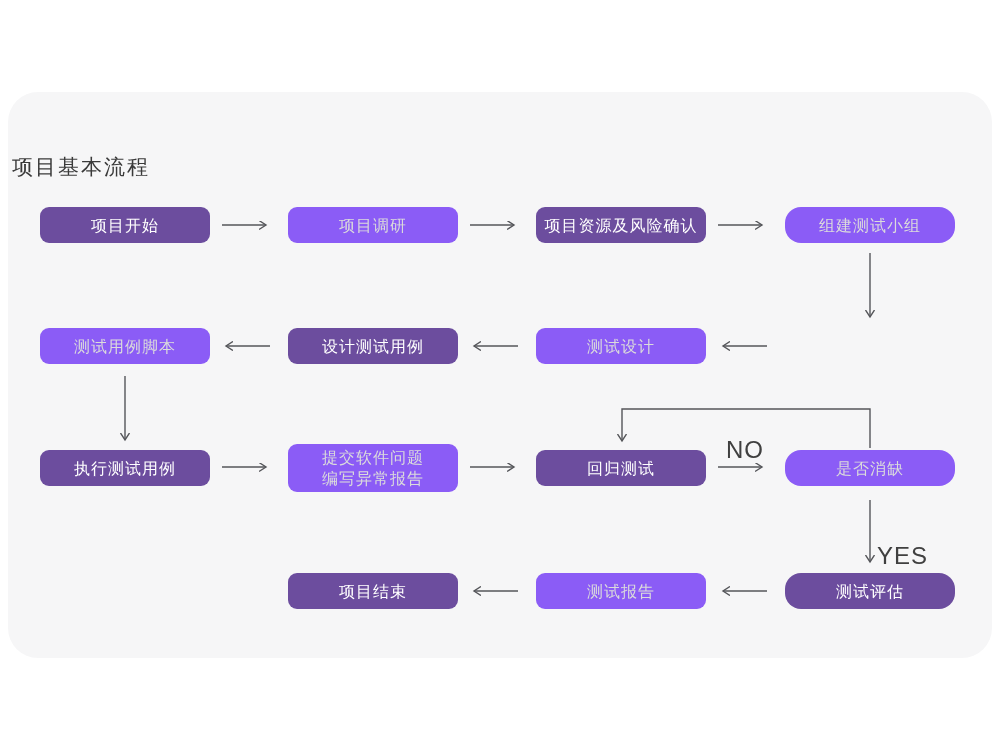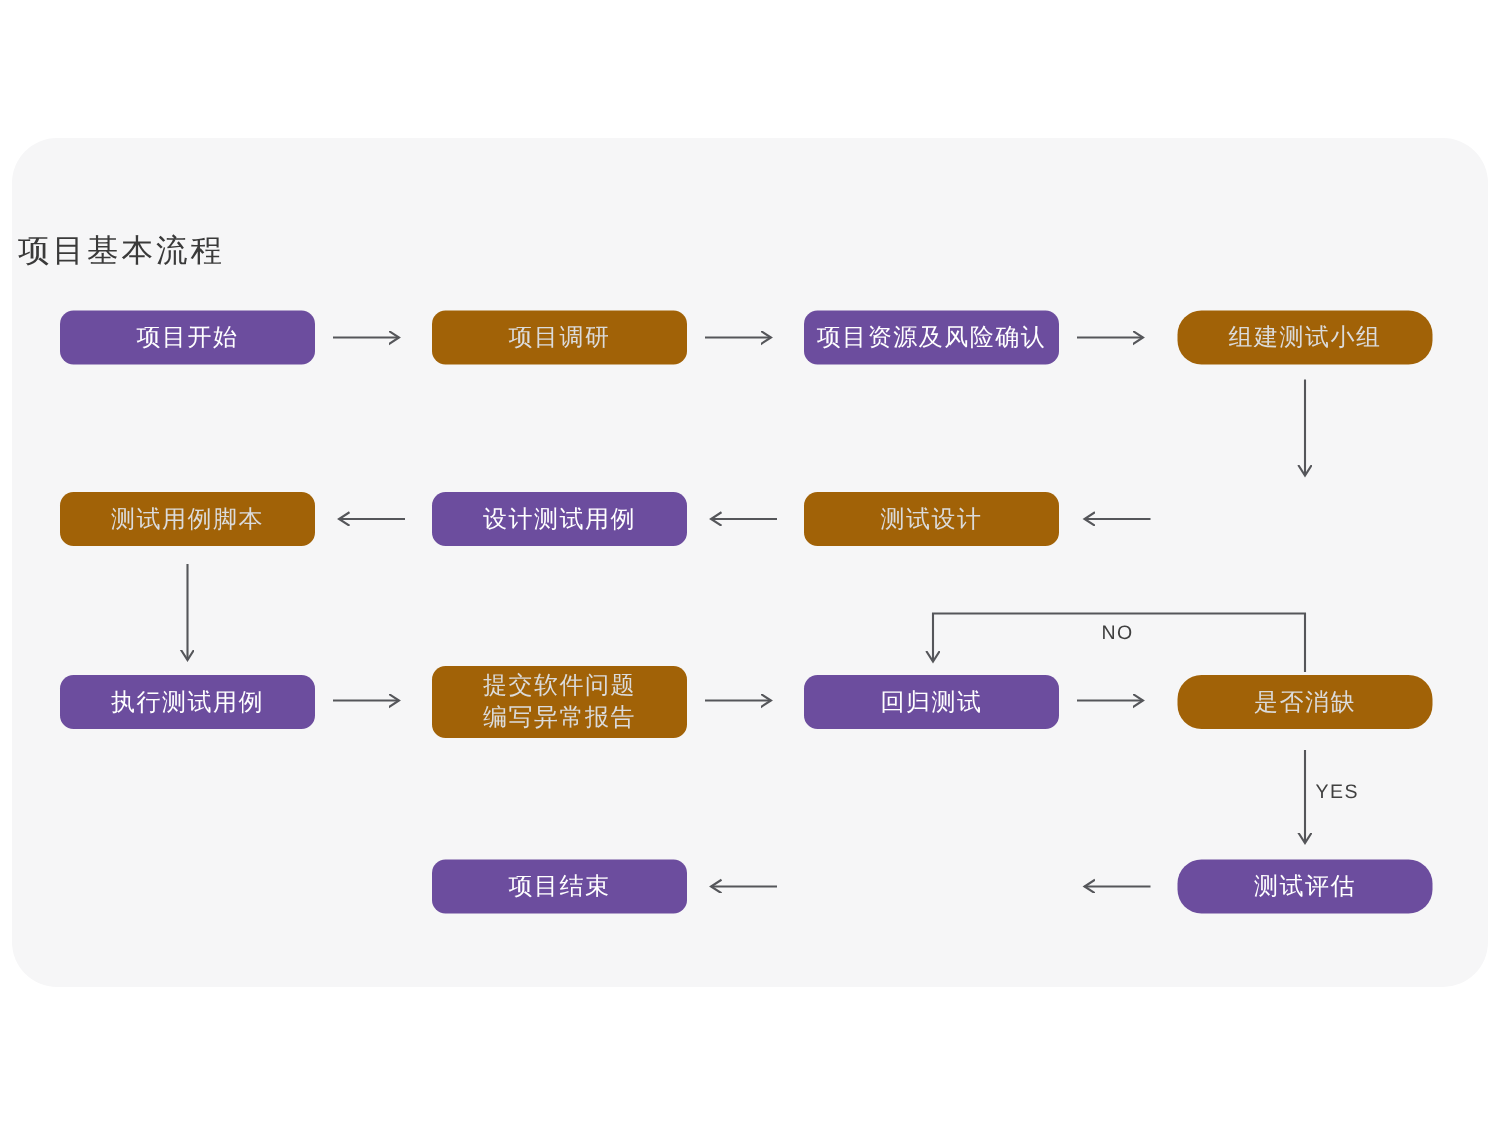--- a/index.html
+++ b/index.html
@@ -47,35 +47,36 @@
     display: flex;
     align-items: center;
     justify-content: center;
     text-align: center;
     font-size: 16px;
     letter-spacing: 1px;
     white-space: pre-line;
     line-height: 21px;
   }
   .node.purple { background: #6c4d9e; color: #ffffff; }
-  .node.gray   { background: #a16207; color: #dbdbdb; }
+  .node.gray   { background: #8b5cf6; color: #dbdbdb; }
   .c1 { left: 40px; }
   .c2 { left: 288px; }
   .c3 { left: 536px; }
   .c4 { left: 785px; border-radius: 16px; }
   .r1 { top: 207px; }
   .r2 { top: 328px; }
   .r3 { top: 450px; }
   .r4 { top: 573px; }
   .tall { top: 444px; height: 48px; }
   .edge-label {
     position: absolute;
-    font-size: 13px;
+    font-size: 24px;
     color: #404040;
     letter-spacing: 1px;
+    margin-top: 22px;
   }
   .edge-label.no  { left: 700px; top: 414px; width: 90px; text-align: center; }
   .edge-label.yes { left: 877px; top: 520px; }
 </style>
 </head>
 <body>
 
 <div class="page">
   <div class="card"></div>
 
@@ -123,17 +124,18 @@
   <div class="node gray   r2 c1">测试用例脚本</div>
   <div class="node purple r2 c2">设计测试用例</div>
 
   <div class="node purple r3 c1">执行测试用例</div>
   <div class="node gray   tall c2">提交软件问题
 编写异常报告</div>
   <div class="node purple r3 c3">回归测试</div>
   <div class="node gray   r3 c4">是否消缺</div>
 
   <div class="node purple r4 c4">测试评估</div>
+  <div class="node gray   r4 c3">测试报告</div>
   <div class="node purple r4 c2">项目结束</div>
 
   <span class="edge-label no">NO</span>
   <span class="edge-label yes">YES</span>
 </div>
 
 </body></html>

